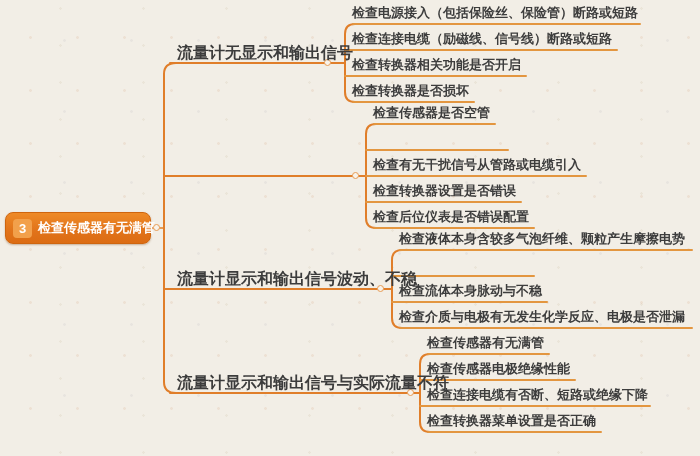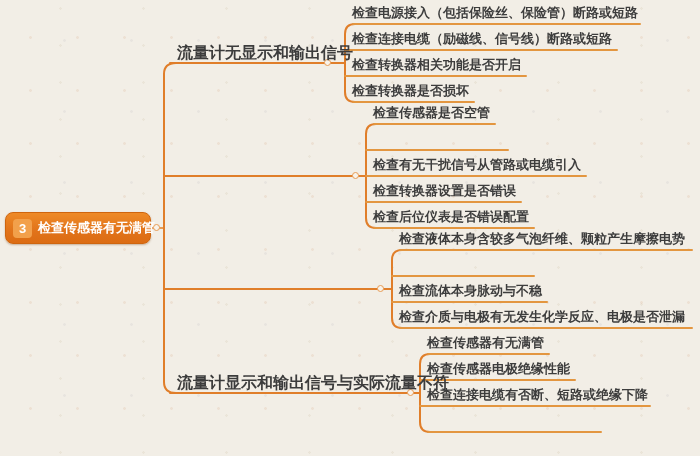--- a/index.html
+++ b/index.html
@@ -95,33 +95,35 @@
     <span class="root-label">检查传感器有无满管</span>
   </div>
 
   <div class="handle" style="left:153px;top:224px"></div>
   <div class="handle" style="left:324px;top:59px"></div>
   <div class="handle" style="left:352px;top:172px"></div>
   <div class="handle" style="left:377px;top:285px"></div>
   <div class="handle" style="left:407px;top:389px"></div>
 
   <div class="branch" style="left:177px;top:44px">流量计无显示和输出信号</div>
+  <div class="branch" style="left:177px;top:270px">流量计显示和输出信号波动、不稳</div>
   <div class="branch" style="left:177px;top:374px">流量计显示和输出信号与实际流量不符</div>
 
   <div class="leaf" style="left:352px;top:5px">检查电源接入（包括保险丝、保险管）断路或短路</div>
   <div class="leaf" style="left:352px;top:31px">检查连接电缆（励磁线、信号线）断路或短路</div>
   <div class="leaf" style="left:352px;top:57px">检查转换器相关功能是否开启</div>
   <div class="leaf" style="left:352px;top:83px">检查转换器是否损坏</div>
 
   <div class="leaf" style="left:373px;top:105px">检查传感器是否空管</div>
   <div class="leaf" style="left:373px;top:157px">检查有无干扰信号从管路或电缆引入</div>
   <div class="leaf" style="left:373px;top:183px">检查转换器设置是否错误</div>
   <div class="leaf" style="left:373px;top:209px">检查后位仪表是否错误配置</div>
 
   <div class="leaf" style="left:399px;top:231px">检查液体本身含较多气泡纤维、颗粒产生摩擦电势</div>
   <div class="leaf" style="left:399px;top:283px">检查流体本身脉动与不稳</div>
   <div class="leaf" style="left:399px;top:309px">检查介质与电极有无发生化学反应、电极是否泄漏</div>
 
   <div class="leaf" style="left:427px;top:335px">检查传感器有无满管</div>
   <div class="leaf" style="left:427px;top:361px">检查传感器电极绝缘性能</div>
   <div class="leaf" style="left:427px;top:387px">检查连接电缆有否断、短路或绝缘下降</div>
+  <div class="leaf" style="left:427px;top:413px">检查转换器菜单设置是否正确</div>
 
 </div>
 
 </body></html>

